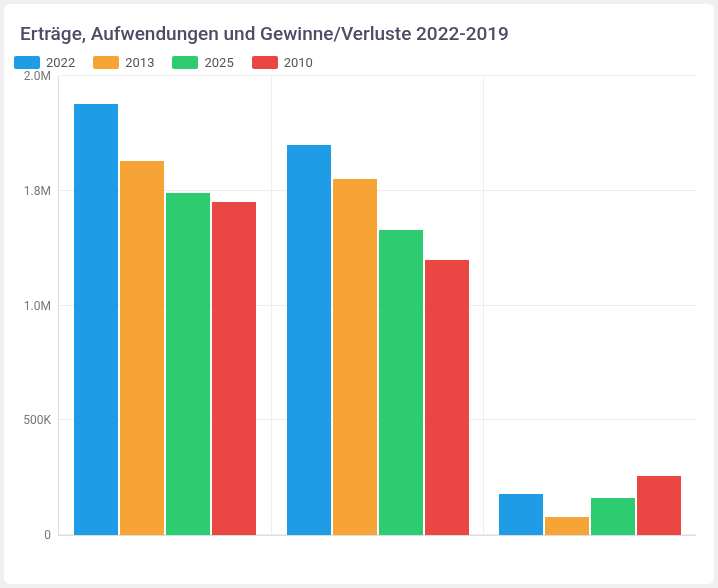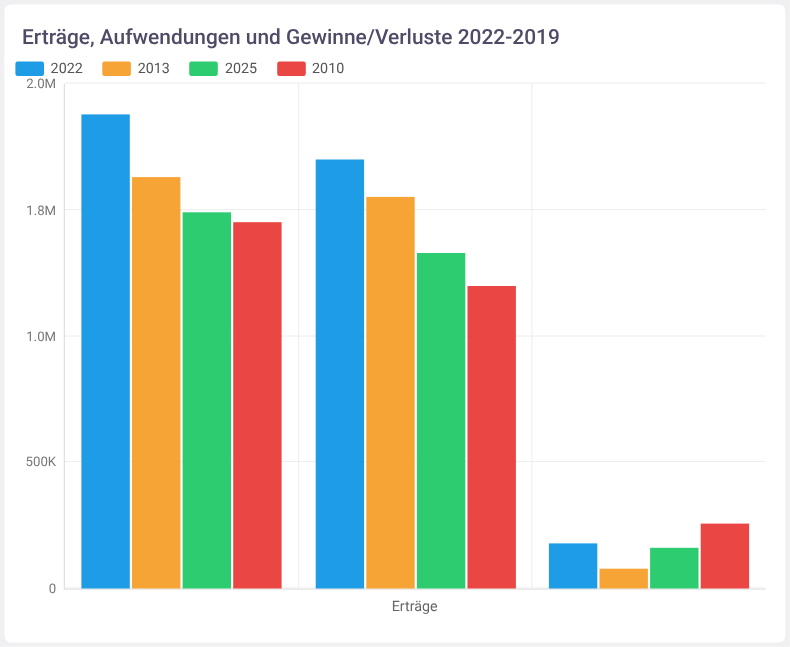--- a/index.html
+++ b/index.html
@@ -156,16 +156,15 @@
           <div class="bar" title="2019: 1200000" style="height: 60%; background: rgb(234, 70, 67);"></div>
         </div>
         <div class="group">
           <div class="bar" title="2022: 180000" style="height: 9%; background: rgb(30, 156, 230);"></div>
           <div class="bar" title="2021: 80000" style="height: 4%; background: rgb(247, 164, 54);"></div>
           <div class="bar" title="2020: 160000" style="height: 8%; background: rgb(46, 204, 113);"></div>
           <div class="bar" title="2019: 255000" style="height: 12.75%; background: rgb(234, 70, 67);"></div>
         </div>
       </div>
     <div class="x-labels">
-      <div class="x-label">Erträge</div>
     </div>
   </div>
 </div>
 
 </body></html>

